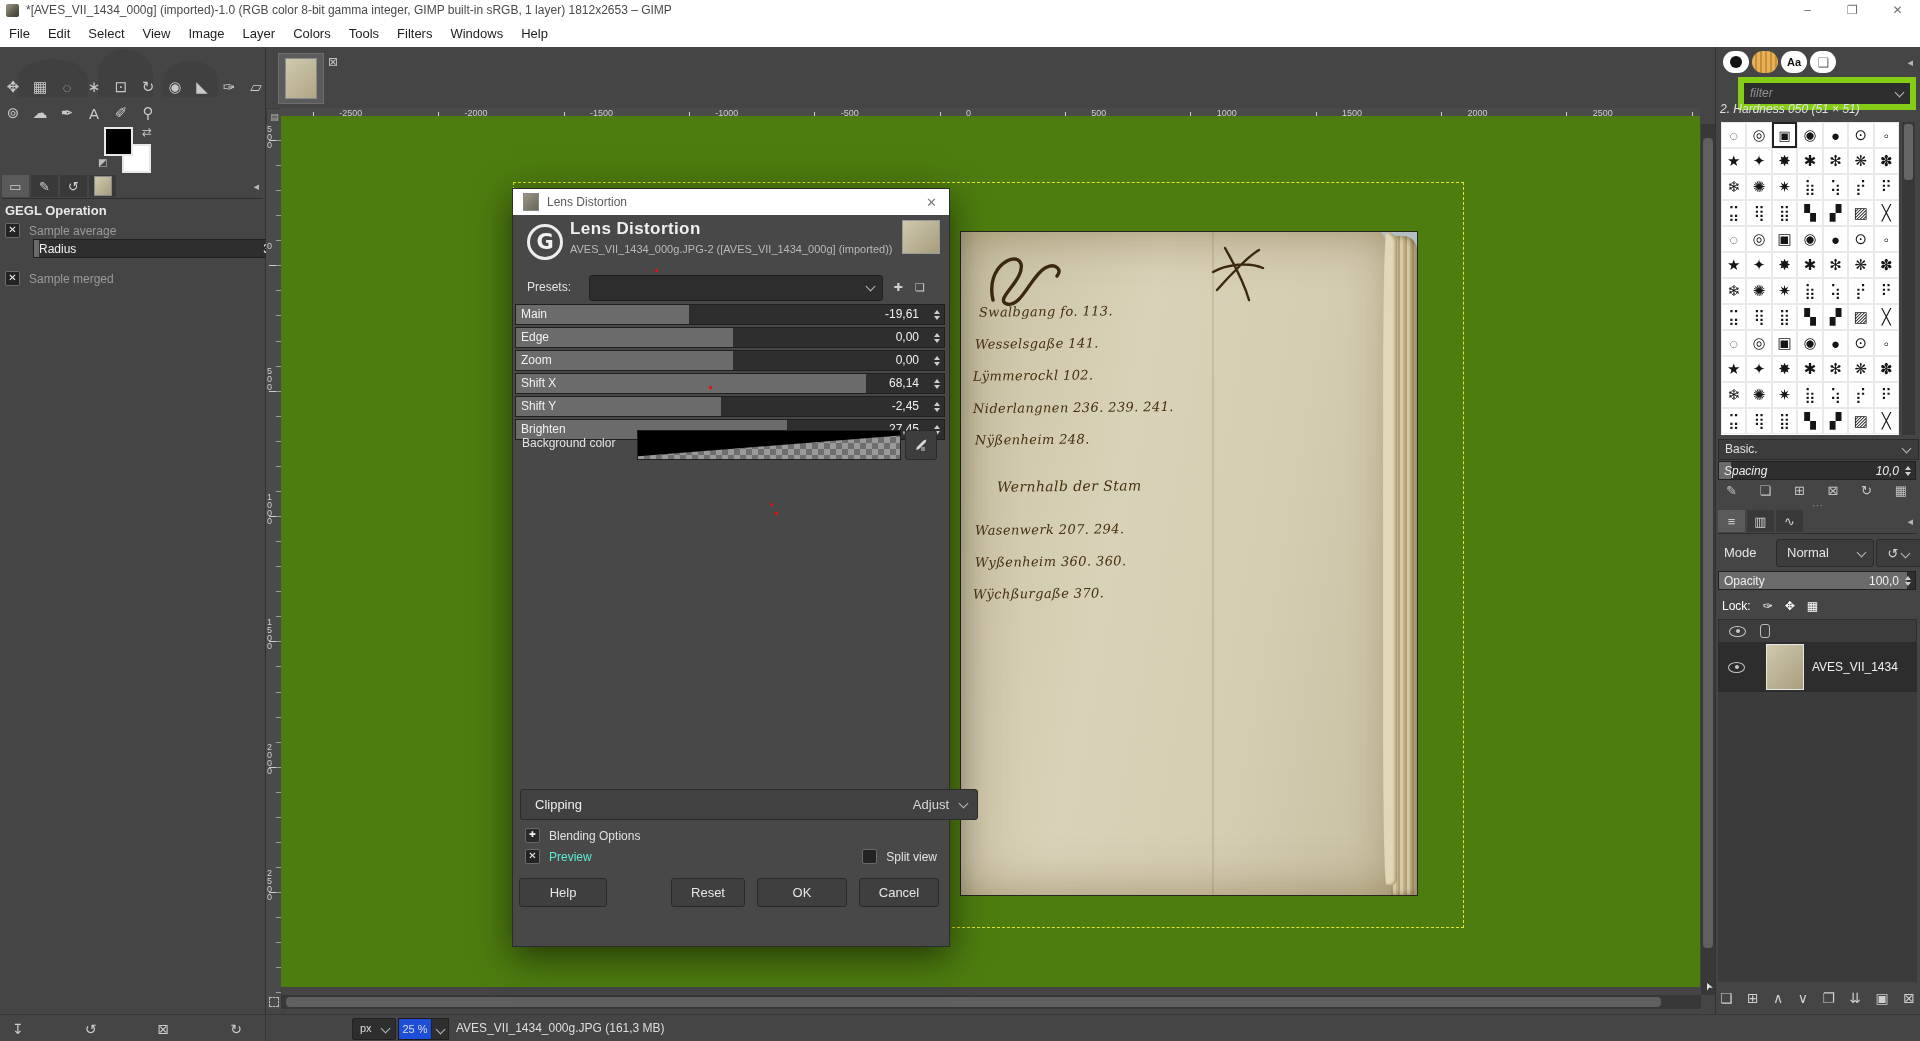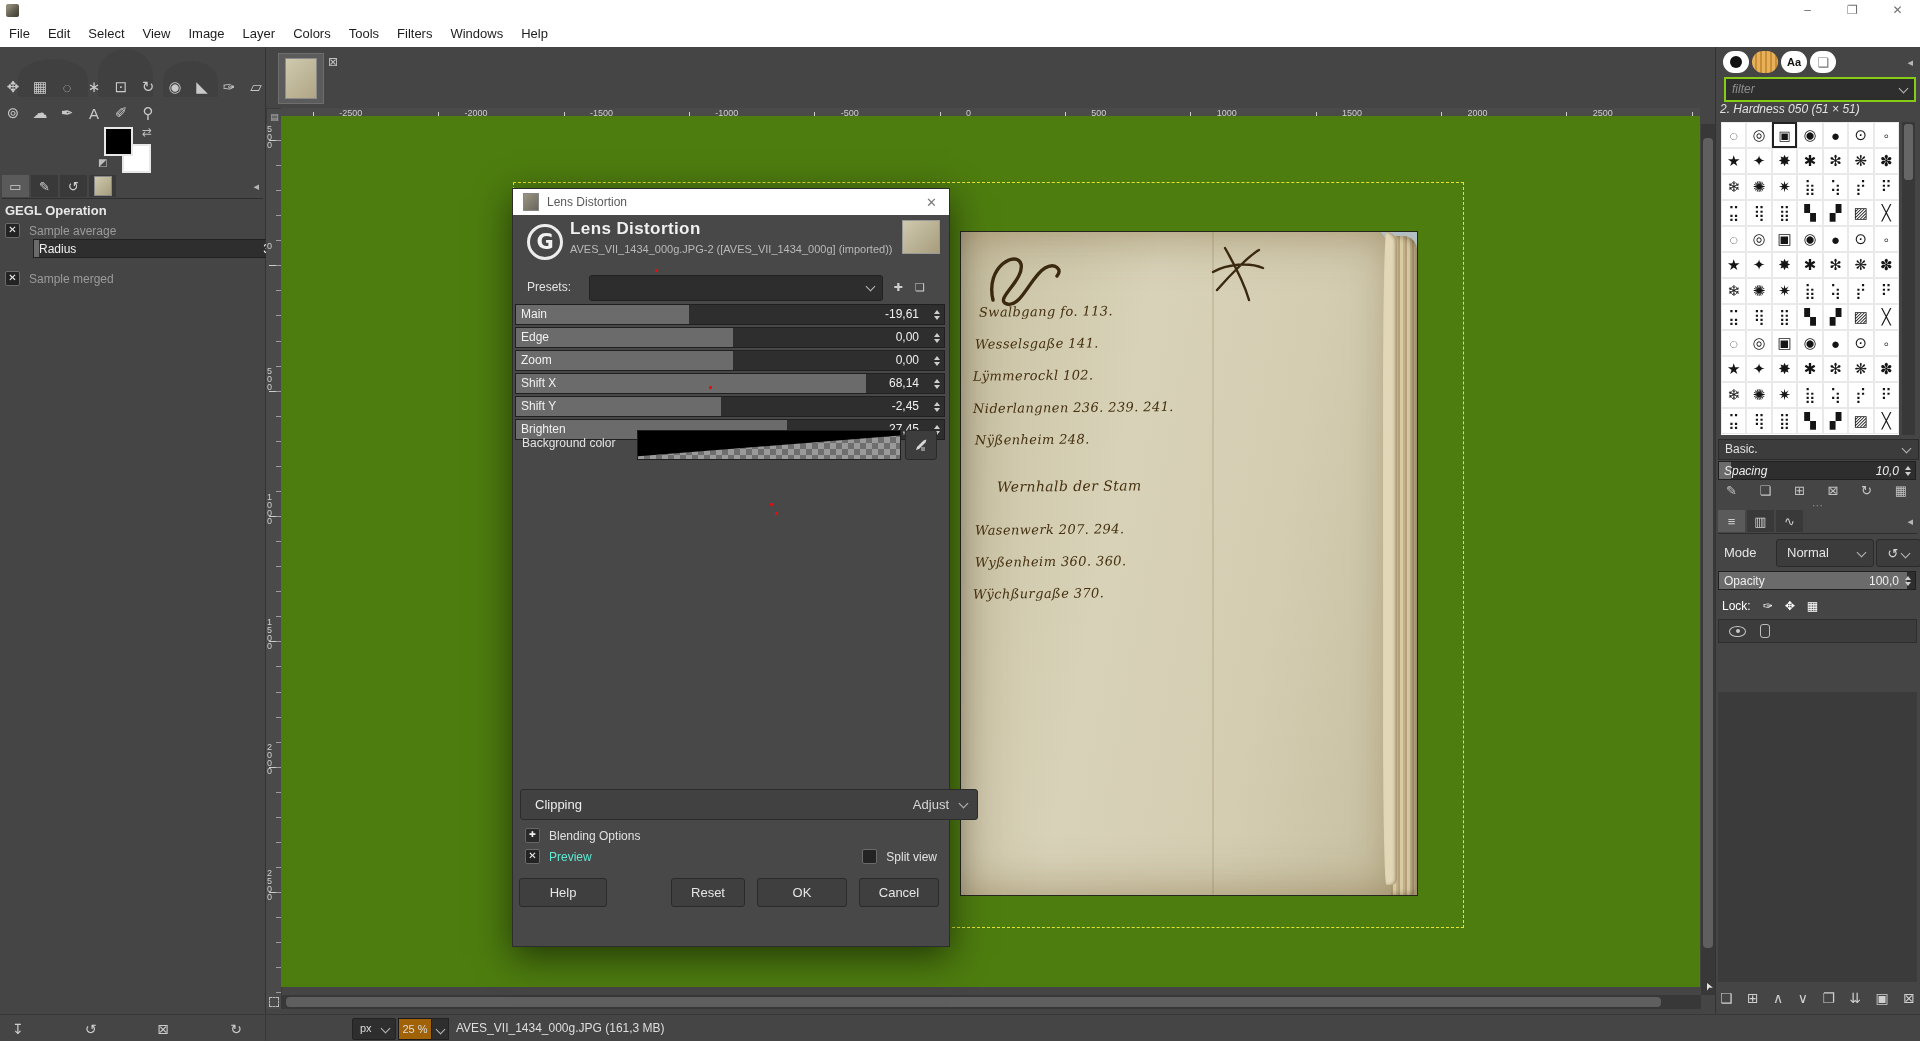--- a/index.html
+++ b/index.html
@@ -160,21 +160,21 @@
        color:#e6e6e6;font-size:13px;display:flex;align-items:center;justify-content:center;}
 
   
   #rightdock{position:absolute;left:1715px;top:47px;width:205px;height:967px;background:#454545;border-left:1px solid #333;}
   .rd-tabs{position:absolute;left:7px;top:3px;right:4px;height:24px;display:flex;gap:3px;align-items:center;}
   .rtab{width:26px;height:22px;display:flex;align-items:center;justify-content:center;background:#393939;border-radius:11px;}
   .rtab.white{background:#fff;color:#111;font-size:11px;font-weight:bold;}
   .rtab .bdot{width:12px;height:12px;border-radius:50%;background:#111;}
   .rtab.pattern{background:repeating-linear-gradient(90deg,#e8b05a 0 3px,#c98f35 3px 5px);}
   .rtab .pged{color:#777;font-size:13px;}
-  .filter-row{position:absolute;left:8px;top:30px;right:5px;height:21px;background:#2e2e2e;border:2px solid #84cc16;}
+  .filter-row{position:absolute;left:22px;top:30px;right:5px;height:21px;background:#2e2e2e;border:6px solid #84cc16;}
   .filter-row .ph{position:absolute;left:6px;top:3px;font-size:12px;font-style:italic;color:#8f8f8f;}
   .filter-row .chev{position:absolute;right:7px;top:6px;}
   .brush-title{position:absolute;left:4px;top:55px;font-size:12px;font-style:italic;color:#e2e2e2;}
   #brushGrid{position:absolute;left:5px;top:75px;width:178px;height:313px;background:#ffffff;
              display:grid;grid-template-columns:repeat(7,1fr);grid-auto-rows:26px;overflow:hidden;}
   .bcell{display:flex;align-items:center;justify-content:center;color:#151515;font-size:15px;border:1px solid #e9e9e9;}
   .bcell.sel{border:2px solid #222;font-size:13px;}
   .bscroll{position:absolute;left:186px;top:75px;width:13px;height:313px;background:#383838;}
   .bscroll .thumb{position:absolute;left:2px;top:2px;width:9px;height:56px;background:#666;border-radius:3px;}
   .basic-row{position:absolute;left:2px;top:392px;right:2px;height:19px;background:#3c3c3c;border:1px solid #2b2b2b;}
@@ -203,35 +203,36 @@
   .rd-footer{position:absolute;left:4px;right:6px;bottom:4px;height:24px;display:flex;justify-content:space-between;align-items:center;color:#cfcfcf;font-size:14px;}
 
   
   #statusbar{position:absolute;left:0;top:1014px;width:1920px;height:27px;background:#454545;border-top:1px solid #383838;}
   #sbIcons{position:absolute;left:12px;top:0;width:230px;height:27px;display:flex;justify-content:space-between;align-items:center;
            color:#cdcdcd;font-size:14px;}
   .sb-sep{position:absolute;left:265px;top:0;bottom:0;width:1px;background:#383838;}
   .unit-combo{position:absolute;left:352px;top:3px;width:42px;height:20px;background:#2e2e2e;border:1px solid #222;border-radius:2px;}
   .unit-combo .val{position:absolute;left:7px;top:3px;font-size:11px;color:#dcdcdc;}
   .unit-combo .chev{position:absolute;right:6px;top:6px;}
-  .zoom-box{position:absolute;left:398px;top:3px;width:32px;height:20px;background:#a16207;border:1px solid #191919;
+  .zoom-box{position:absolute;left:398px;top:3px;width:32px;height:20px;background:#1d4ed8;border:1px solid #191919;
             font-size:11px;color:#dcdcdc;display:flex;align-items:center;justify-content:center;}
   .zoom-chev{position:absolute;left:431px;top:3px;width:16px;height:20px;background:#2e2e2e;border:1px solid #222;
              display:flex;align-items:center;justify-content:center;}
   .file-info{position:absolute;left:456px;top:6px;font-size:12px;color:#dedede;}
 
   .icon{display:inline-block;}
 </style>
 </head>
 <body>
 
 <div id="app">
 
   <div class="titlebar">
     <div class="win-icon"></div>
+    <span>*[AVES_VII_1434_000g] (imported)-1.0 (RGB color 8-bit gamma integer, GIMP built-in sRGB, 1 layer) 1812x2653 – GIMP</span>
     <div class="win-controls">
       <div class="win-btn">
           <span>–</span>
         </div>
       <div class="win-btn">
           <span>❐</span>
         </div>
       <div class="win-btn">
           <span>✕</span>
         </div>
@@ -699,20 +700,25 @@
       <span id="lockIcons" style="display:flex;gap:12px;">
           <span class="icon">✑</span>
           <span class="icon">✥</span>
           <span class="icon">▦</span>
         </span>
     </div>
     <div class="llist-header">
       <span class="eye"></span>
       <span class="chain-glyph"></span>
     </div>
+    <div class="layer-row">
+      <span class="eye" style="position:absolute;left:10px;"></span>
+      <div class="layer-thumb"></div>
+      <span class="layer-name">AVES_VII_1434</span>
+    </div>
     <div class="llist-body"></div>
     <div class="rd-footer" id="layersFooter">
         <span class="icon">❏</span>
         <span class="icon">⊞</span>
         <span class="icon">∧</span>
         <span class="icon">∨</span>
         <span class="icon">❐</span>
         <span class="icon">⇊</span>
         <span class="icon">▣</span>
         <span class="icon">⊠</span>

